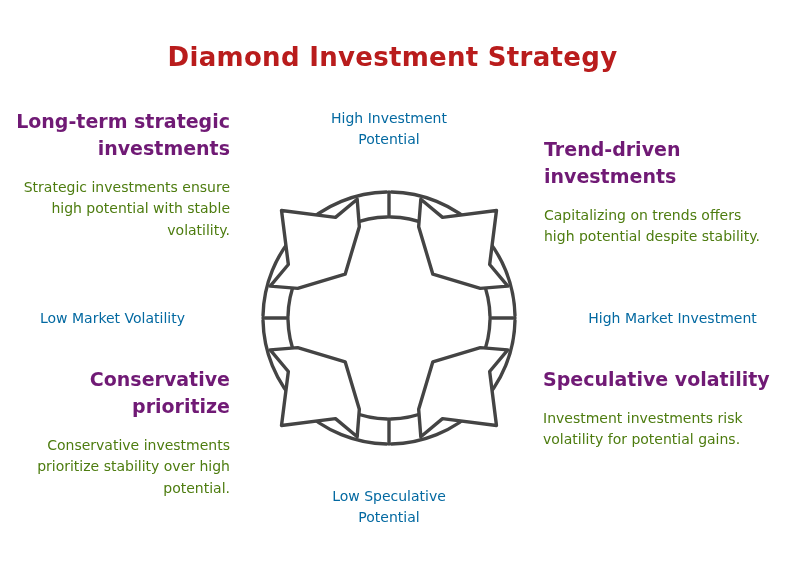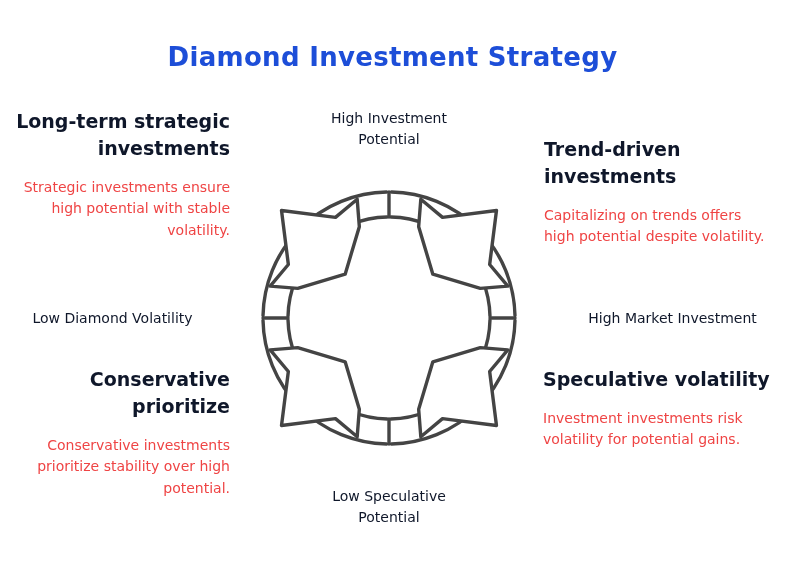--- a/index.html
+++ b/index.html
@@ -24,54 +24,54 @@
 
   
   .title {
     position: absolute;
     left: 0;
     top: 42px;
     width: 785px;
     text-align: center;
     font-size: 26px;
     font-weight: bold;
-    color: #1d4ed8;
+    color: #b91c1c;
     letter-spacing: 0.3px;
   }
 
   
   .quad {
     position: absolute;
     width: 230px;
   }
   .quad .heading {
     font-size: 19px;
     font-weight: bold;
-    color: #0f172a;
+    color: #701a75;
     line-height: 1.42;
   }
   .quad .body {
     font-size: 14px;
-    color: #ef4444;
+    color: #4d7c0f;
     line-height: 1.53;
     margin-top: 15px;
   }
   .quad.left  { text-align: right; }
   .quad.right { text-align: left; }
 
   #quad-tl { left: 0px;   top: 108px; }
   #quad-tr { left: 544px; top: 136px; }
   #quad-bl { left: 0px;   top: 366px; }
   #quad-br { left: 543px; top: 366px; }
 
   
   .axis-label {
     position: absolute;
     font-size: 14px;
-    color: #0f172a;
+    color: #0369a1;
     line-height: 1.5;
     text-align: center;
   }
   #axis-top    { left: 284px; top: 108px; width: 210px; }
   #axis-bottom { left: 284px; top: 486px; width: 210px; }
   #axis-left   { left: 0px;   top: 308px; width: 225px; }
   #axis-right  { left: 560px; top: 308px; width: 225px; }
 
   
   #diagram {
@@ -93,32 +93,32 @@
   <div class="axis-label" id="axis-top">
     <div>High Investment</div>
     <div>Potential</div>
   </div>
 
   <div class="axis-label" id="axis-bottom">
     <div>Low Speculative</div>
     <div>Potential</div>
   </div>
 
-  <div class="axis-label" id="axis-left">Low Diamond Volatility</div>
+  <div class="axis-label" id="axis-left">Low Market Volatility</div>
 
   <div class="axis-label" id="axis-right">High Market Investment</div>
 
   <div class="quad left" id="quad-tl">
     <div class="heading">Long-term strategic investments</div>
     <div class="body">Strategic investments ensure high potential with stable volatility.</div>
   </div>
 
   <div class="quad right" id="quad-tr">
     <div class="heading">Trend-driven investments</div>
-    <div class="body">Capitalizing on trends offers high potential despite volatility.</div>
+    <div class="body">Capitalizing on trends offers high potential despite stability.</div>
   </div>
 
   <div class="quad left" id="quad-bl">
     <div class="heading">Conservative prioritize</div>
     <div class="body">Conservative investments prioritize stability over high potential.</div>
   </div>
 
   <div class="quad right" id="quad-br">
     <div class="heading">Speculative volatility</div>
     <div class="body">Investment investments risk volatility for potential gains.</div>

